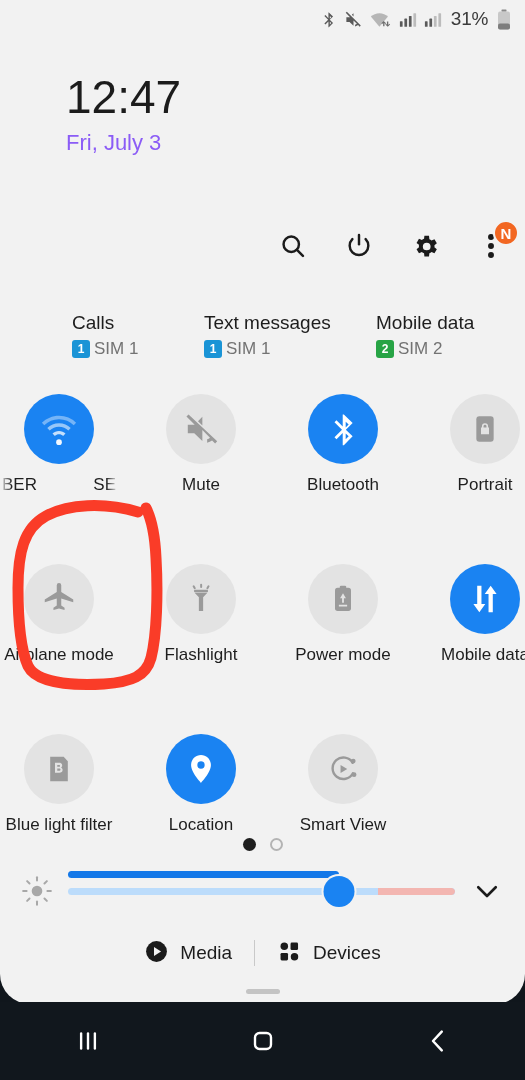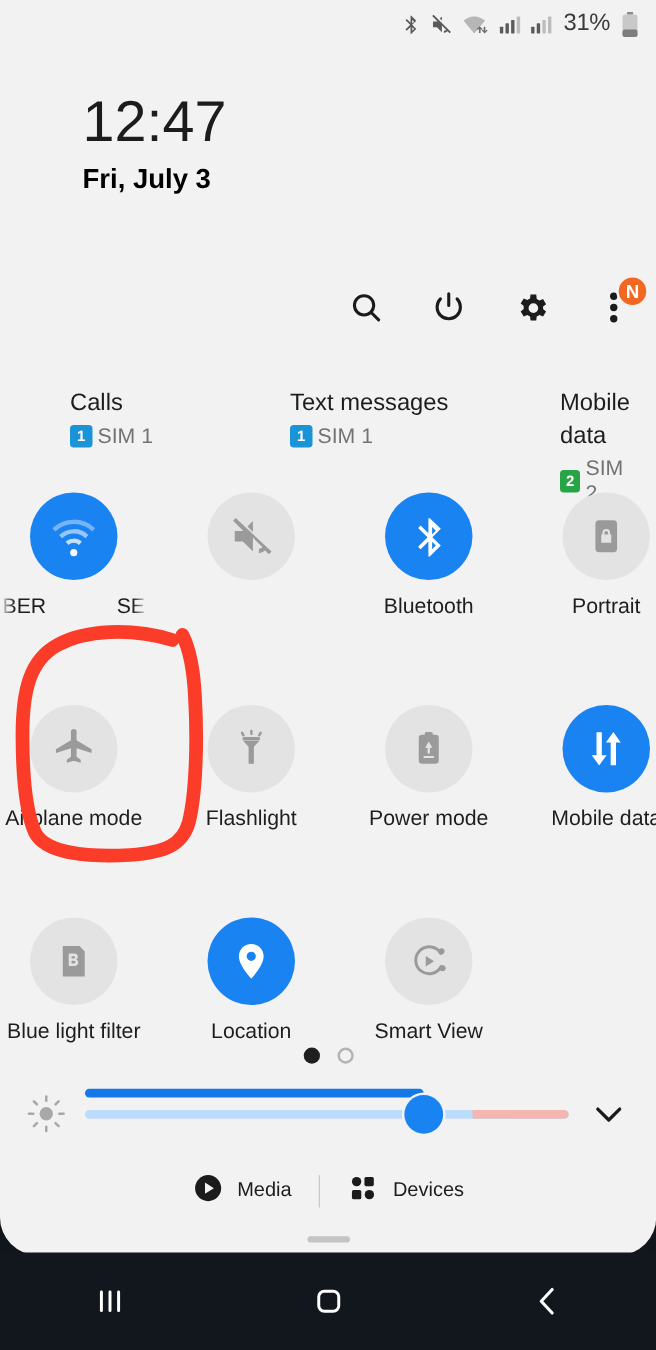--- a/index.html
+++ b/index.html
@@ -31,21 +31,21 @@
     margin-left:2px; margin-right:2px;
   }
 
   
   .clock-wrap { position:absolute; top:70px; left:38px;margin-left:28px; }
   .clock-time {
     font-size:46px; color:#1c1c1c; font-weight:300;
     letter-spacing:0px; line-height:54px;
   }
   .clock-date {
-    font-size:22px; color:#000000; font-weight:700;
+    font-size:22px; color:#8b5cf6; font-weight:400;
     line-height:30px; margin-top:4px; letter-spacing:0px;
   }
 
   
   .header-icons {
     position:absolute; top:226px; right:14px;
     display:flex; align-items:center; gap:26px;
   }
   .hicon { position:relative; width:40px; height:40px;
            display:flex; align-items:center; justify-content:center; }
@@ -54,21 +54,21 @@
     width:26px; height:26px; border-radius:50%;
     background:#f26722; color:#fff;
     font-size:15px; font-weight:700;
     display:flex; align-items:center; justify-content:center;
     border:2px solid #f2f2f2;
   }
 
   
   .sim-row {
     position:absolute; top:310px; left:0; right:0;
-    display:flex; padding:0 16px;gap:44px;
+    display:flex; padding:0 32px;
   }
   .sim-col { flex:1; }
   .sim-col:nth-child(1) { flex:0 0 172px; padding-left:40px; }
   .sim-col:nth-child(2) { flex:0 0 172px; }
   .sim-col:nth-child(3) { flex:1; }
   .sim-title { font-size:19px; color:#1d1d1d; line-height:26px; }
   .sim-sub { display:flex; align-items:center; gap:4px; margin-top:3px; }
   .sim-chip {
     width:18px; height:18px; border-radius:3px;
     color:#fff; font-size:12px; font-weight:700;
@@ -143,21 +143,21 @@
     transform:translateX(-50%);
   }
   .chevron-btn { width:48px; display:flex; justify-content:center; }
 
   
   .mediabar {
     position:absolute; top:930px; left:0; right:0; height:46px;
     display:flex; align-items:center; justify-content:center; gap:0;
   }
   .mb-item { display:flex; align-items:center; gap:11px; padding:0 22px; }
-  .mb-label { font-size:16px; color:#1d1d1d; }
+  .mb-label { font-size:19px; color:#1d1d1d; }
   .mb-sep { width:1px; height:26px; background:#c9c9c9; }
 
   
   .handle {
     position:absolute; bottom:10px; left:50%; transform:translateX(-50%);
     width:34px; height:5px; border-radius:3px; background:#c4c4c4;
   }
 
   
   .navbar {
@@ -299,20 +299,21 @@
           </div>
         </div>
       </div>
 
       <div class="tile">
         <div class="bubble">
           <svg width="36" height="36" viewBox="0 0 24 24" fill="#9a9a9a">
             <path d="M3.7 2.3 2.3 3.7 7.8 9.2H3.2v5.6h4.3l5.4 5.2v-7.3l5.1 5.1a6 6 0 0 1-1.9 1v2.3c1.2-.3 2.3-.8 3.3-1.5l2 2 1.4-1.4L3.7 2.3zM12.9 3.9 10 6.8l2.9 2.9V3.9z"></path>
           </svg>
         </div>
+        <div class="tile-label">Mute</div>
       </div>
 
       <div class="tile">
         <div class="bubble on">
           <svg width="34" height="34" viewBox="0 0 24 24" fill="#ffffff">
             <path d="M12.6 1.8h-.8v8.5L7.4 5.9 6 7.3l5.3 5.3L6 17.9l1.4 1.4 4.4-4.4v8.5h.8l6.2-6.2-4.8-4.7 4.8-4.7-6.2-6zm1.3 5 2.1 2.1-2.1 2.1V6.8zm2.1 10.4-2.1 2.1v-4.2l2.1 2.1z"></path>
           </svg>
         </div>
         <div class="tile-label">Bluetooth</div>
       </div>

